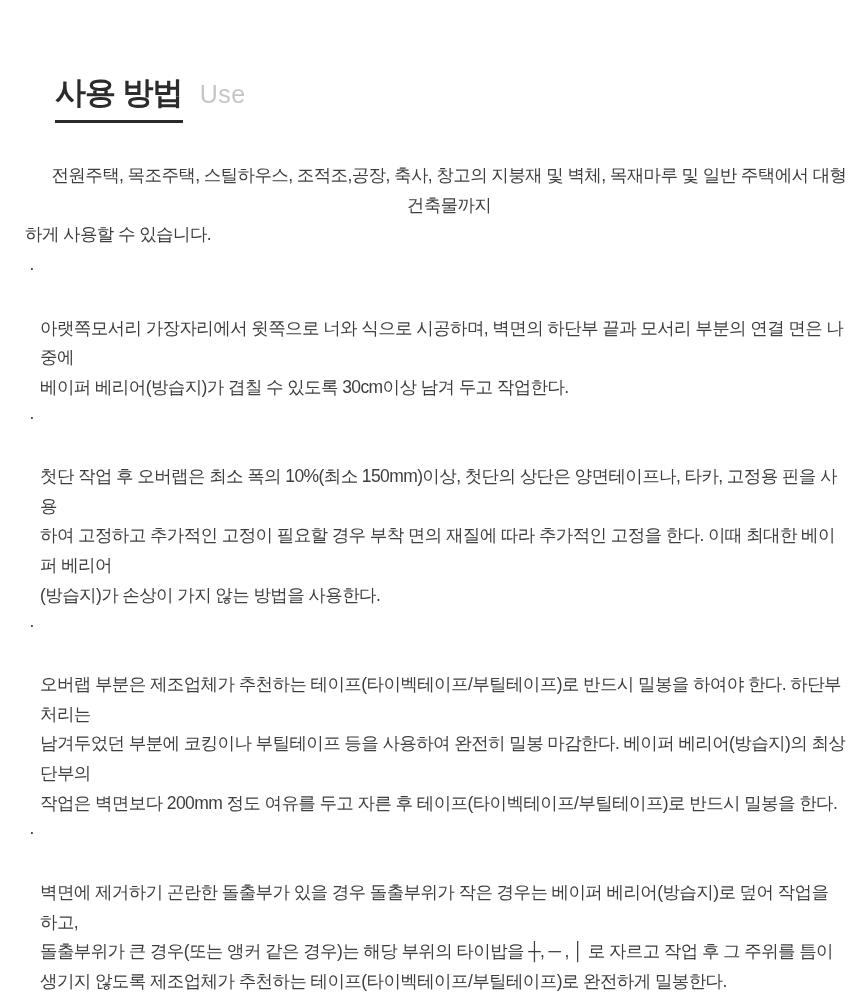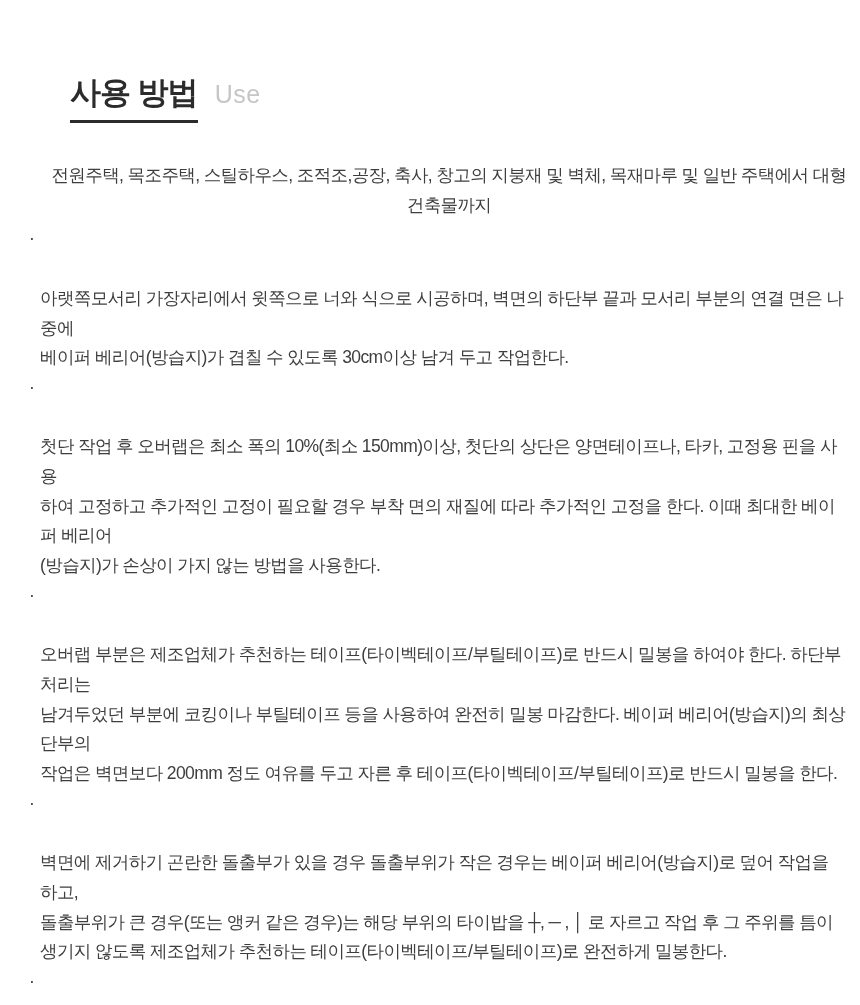--- a/index.html
+++ b/index.html
@@ -10,21 +10,21 @@
   .page {
     position: relative;
     width: 860px;
     height: 1005px;
     background: #ffffff;
     font-family: "Liberation Sans", "DejaVu Sans", sans-serif;
     overflow: hidden;
   }
   .title-wrap {
     position: absolute;
-    left: 70px;
+    left: 55px;
     top: 72px;
     white-space: nowrap;
     text-decoration: underline;
   }
   .title-ko {
     display: inline-block;
     font-size: 31px;
     font-weight: 700;
     color: #2b2b2b;
     letter-spacing: -1px;
@@ -69,20 +69,21 @@
 <div class="page">
 
   <div class="title-wrap">
     <span class="title-ko">사용 방법</span><span class="title-en">Use</span>
   </div>
 
   <div class="content">
 
     <div class="intro">
       <div class="intro-line1">전원주택, 목조주택, 스틸하우스, 조적조,공장, 축사, 창고의 지붕재 및 벽체, 목재마루 및 일반 주택에서 대형 건축물까지</div>
+      <div class="intro-line2">하게 사용할 수 있습니다.</div>
     </div>
 
     <div class="list">
       <div class="item">
         <span class="bullet">·</span>
         <span>아랫쪽모서리 가장자리에서 윗쪽으로 너와 식으로 시공하며, 벽면의 하단부 끝과 모서리 부분의 연결 면은 나중에
 베이퍼 베리어(방습지)가 겹칠 수 있도록 30cm이상 남겨 두고 작업한다.</span>
       </div>
       <div class="item">
         <span class="bullet">·</span>

